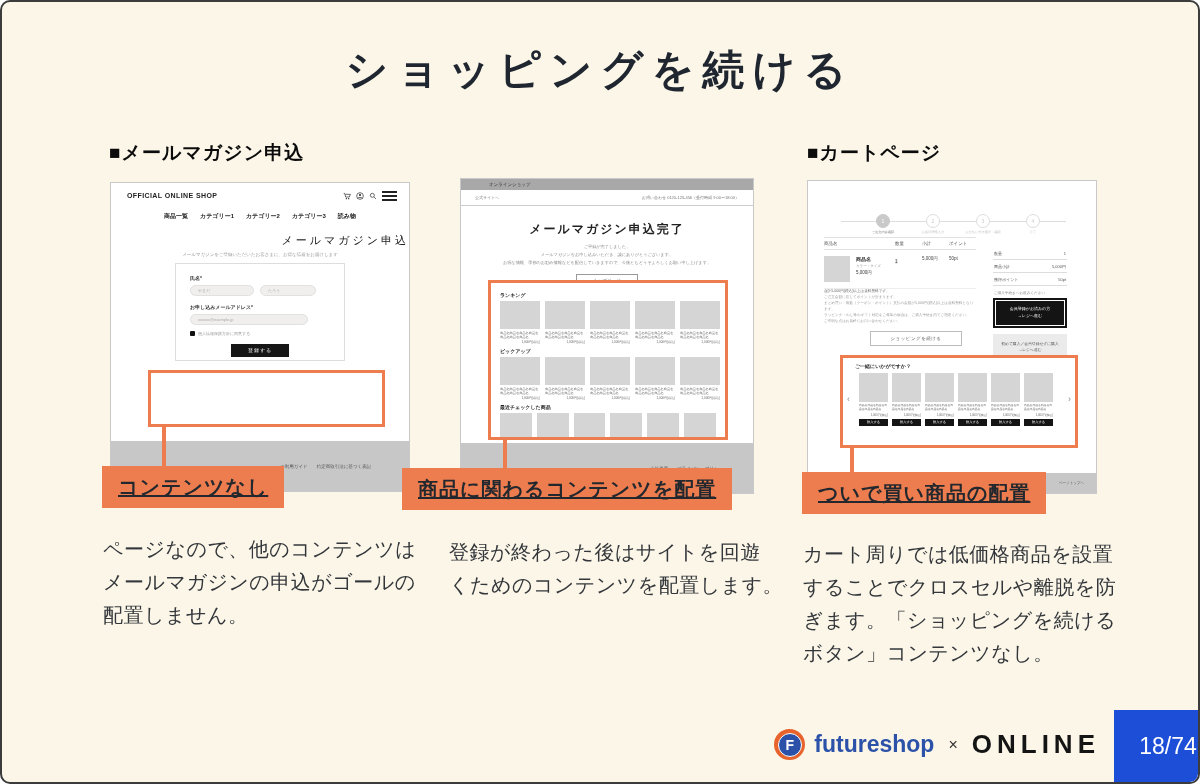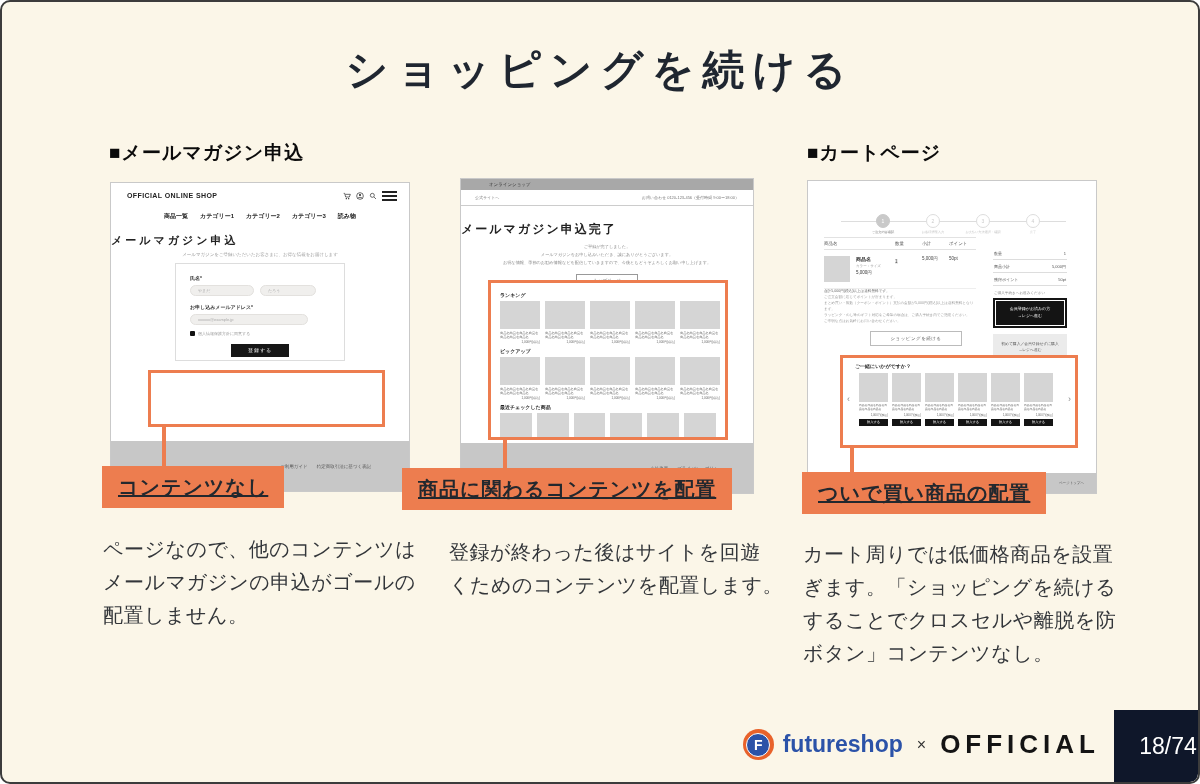--- a/index.html
+++ b/index.html
@@ -32,41 +32,41 @@
 
   
   .card1{left:108px;top:180px;width:300px;height:310px;}
   .wf1-header{position:absolute;top:8px;left:16px;right:12px;display:flex;justify-content:space-between;align-items:center;}
   .shopname{font-size:7px;font-weight:bold;letter-spacing:.4px;color:#222;}
   .hicons{display:flex;align-items:center;gap:5px;}
   .burger{display:flex;flex-direction:column;gap:2.5px;width:15px;}
   .burger i{display:block;height:1.6px;background:#222;}
   .wf1-nav{position:absolute;top:29px;left:0;width:100%;text-align:center;font-size:6px;font-weight:bold;color:#222;}
   .wf1-nav span{margin:0 6px;}
-  .wf1-title{position:absolute;top:50px;left:0;width:100%;text-align:left;font-size:11px;font-weight:bold;letter-spacing:3px;color:#222;}
+  .wf1-title{position:absolute;top:50px;left:0;width:100%;text-align:right;font-size:11px;font-weight:normal;letter-spacing:3px;color:#222;}
   .wf1-sub{position:absolute;top:69px;left:0;width:100%;text-align:center;font-size:4.5px;color:#9a9a9a;}
   .wf1-form{position:absolute;left:64px;top:80px;width:170px;height:98px;border:1px solid #ddd;padding:11px 14px;}
   .flabel{font-size:5px;font-weight:bold;color:#333;margin-bottom:4px;}
   .pillrow{display:flex;gap:6px;margin-bottom:8px;}
   .pill{height:11px;border-radius:6px;background:#f0efed;border:1px solid #e3e1de;
     font-size:4px;color:#aaa;line-height:9px;padding:0 7px;overflow:hidden;white-space:nowrap;}
   .pill.w1{width:64px;}.pill.w2{width:56px;}.pill.wide{width:118px;margin-bottom:6px;}
   .chkrow{display:flex;align-items:center;gap:3px;font-size:4px;color:#999;}
   .chk{width:5px;height:5px;background:#111;border-radius:1px;flex:none;}
   .submitbtn{width:58px;height:13px;background:#161616;color:#fff;font-size:5px;
     text-align:center;line-height:13px;margin:8px auto 0;letter-spacing:1px;}
   .wf1-empty{left:37px;top:187px;width:237px;height:57px;background:#fff;}
   .card1 .wf-footer{height:50px;padding-right:38px;}
 
   
   .card2{left:458px;top:176px;width:294px;height:316px;}
   .wf2-strip{height:11px;background:#a8a8a8;font-size:4.5px;color:#333;line-height:11px;padding-left:28px;}
   .wf2-hrow{height:16px;border-bottom:1px solid #ccc;display:flex;justify-content:space-between;align-items:center;
     padding:0 14px;font-size:4px;color:#777;}
-  .wf2-title{margin-top:15px;text-align:left;font-size:12px;font-weight:bold;letter-spacing:2px;color:#222;}
+  .wf2-title{margin-top:15px;text-align:center;font-size:12px;font-weight:bold;letter-spacing:2px;color:#222;}
   .wf2-lines{margin-top:5px;text-align:center;font-size:4.2px;color:#8b8b8b;line-height:1.9;}
   .wf2-btn{width:62px;height:13px;border:1px solid #999;margin:7px auto 0;text-align:center;
     line-height:12px;font-size:4.5px;color:#444;background:#fff;}
   .wf2-box{left:27px;top:101px;width:240px;height:160px;padding:5px 9px;overflow:hidden;background:#fff;}
   .seclabel{font-size:5px;font-weight:bold;color:#222;margin:4px 0 3px;}
   .tilerow{display:flex;gap:5px;}
   .prod{width:40px;}
   .tile{width:40px;height:28px;background:var(--tile);margin-bottom:2px;}
   .cap{font-size:3.2px;color:#666;line-height:1.35;height:9px;overflow:hidden;}
   .priceline{font-size:3px;color:#666;text-align:right;}
@@ -120,21 +120,21 @@
   .card3 .wf-footer{height:20px;padding-right:12px;font-size:3.5px;}
 
   
   .brand{position:absolute;bottom:22px;right:98px;display:flex;align-items:center;gap:9px;}
   .flogo{width:31px;height:31px;border-radius:50%;background:#E8622B;display:flex;align-items:center;justify-content:center;}
   .flogo-inner{width:24px;height:24px;border-radius:50%;background:#2B52A8;border:1.5px solid #fff;color:#fff;
     font-weight:bold;font-size:14px;display:flex;align-items:center;justify-content:center;}
   .fs-text{color:#2B52A8;font-weight:bold;font-size:23px;}
   .x-sep{font-size:16px;color:#333;margin:0 5px;}
   .solepro{font-size:26px;letter-spacing:5px;color:#141414;font-weight:600;}
-  .pagenum{position:absolute;right:0;bottom:0;width:84px;height:72px;background:#0f172a;color:#fff;
+  .pagenum{position:absolute;right:0;bottom:0;width:84px;height:72px;background:#1d4ed8;color:#fff;
     font-size:23px;display:flex;align-items:center;justify-content:center;border-bottom-right-radius:8px;padding-left:24px;}
 
   svg{display:block;}
 </style>
 </head>
 <body>
 
 <div class="slide">
 
   <div class="title">ショッピングを続ける</div>
@@ -412,28 +412,28 @@
       </div>
     </div>
     <div class="wf-footer">
       <span>ページトップへ</span>
     </div>
   </div>
   <div class="connector" style="left:848px;top:443px;height:29px"></div>
   <div class="callout" style="left:800px;top:470px">ついで買い商品の配置</div>
   <div class="bodytext" style="left:801px;top:536px">
     <div>カート周りでは低価格商品を設置</div>
+    <div>することでクロスセルや離脱を防</div>
     <div>ぎます。「ショッピングを続ける</div>
-    <div>することでクロスセルや離脱を防</div>
     <div>ボタン」コンテンツなし。</div>
   </div>
 
   <div class="brand">
     <span class="flogo">
       <span class="flogo-inner">F</span>
     </span>
     <span class="fs-text">futureshop</span>
     <span class="x-sep">×</span>
-    <span class="solepro">OFFICIAL</span>
+    <span class="solepro">ONLINE</span>
   </div>
   <div class="pagenum">18/74</div>
 
 </div>
 
 </body></html>

